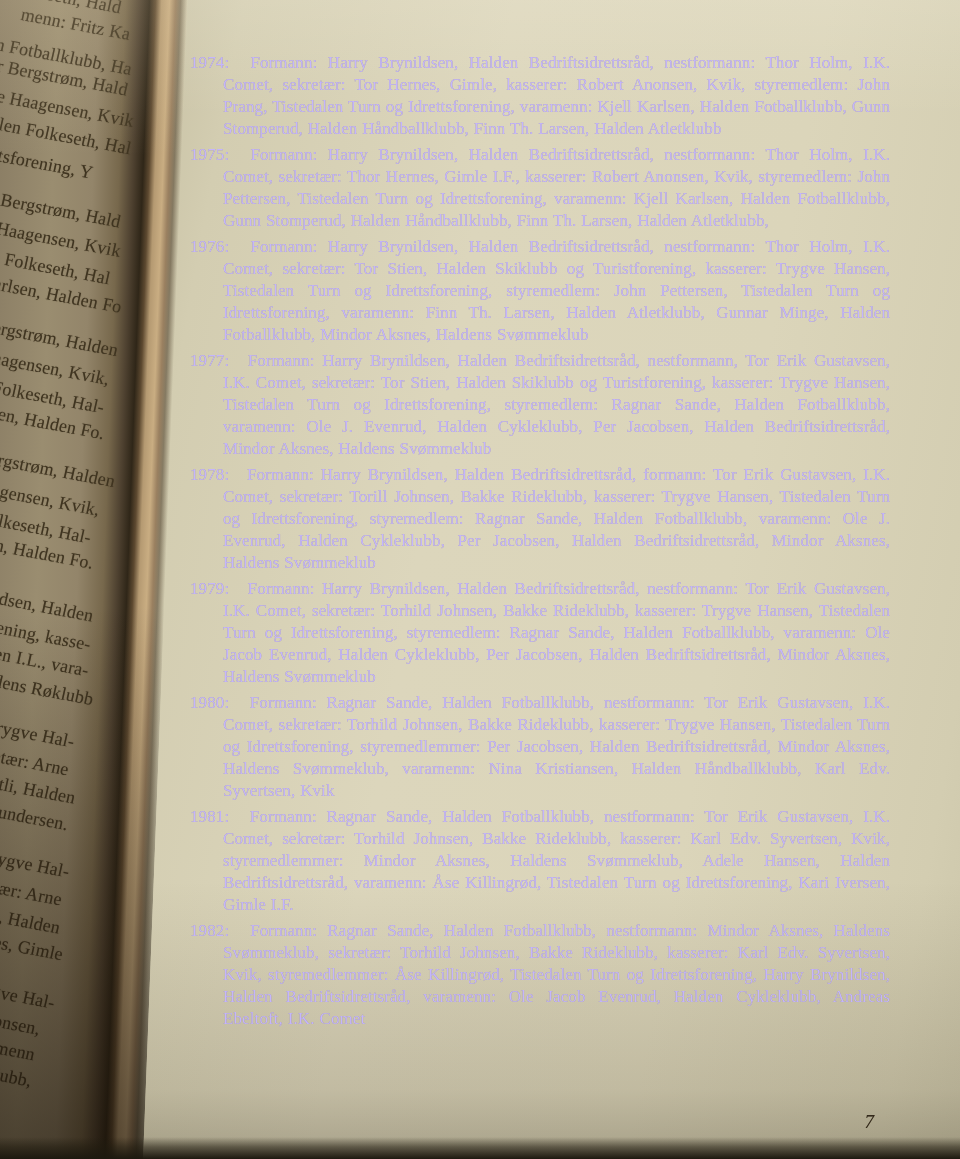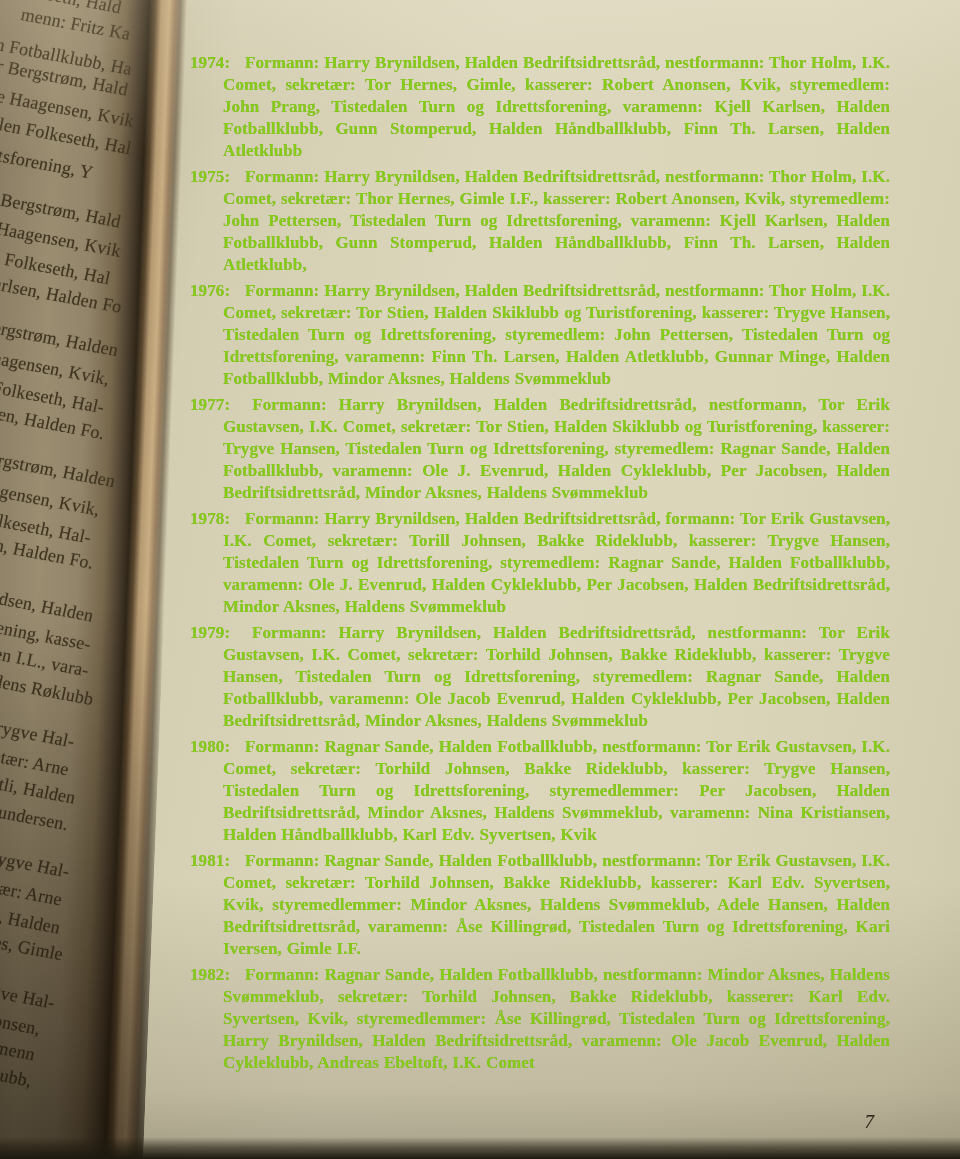--- a/index.html
+++ b/index.html
@@ -42,24 +42,23 @@
     position:absolute; white-space:nowrap;
     font-size:18px; color:#3f3420; letter-spacing:0.2px;
     transform:rotate(10.5deg); transform-origin:left top;
     text-shadow:0 0 1px rgba(63,52,32,0.45);
   }
 
   
   .entries { position:absolute; left:190px; top:52px; width:700px; z-index:3; }
   .entry {
     text-align:justify; font-size:17px; line-height:22px;
-    color:#84cc16; padding-left:33px; text-indent:-33px; margin:0 0 4px 0;
+    color:#c4b5fd; padding-left:33px; text-indent:-33px; margin:0 0 4px 0;
     letter-spacing:0.1px; word-spacing:0.5px;
     text-shadow:0 0 0.6px rgba(51,43,27,0.35);
-    font-weight:bold;
   }
   .entry .year { display:inline-block; min-width:50px; text-indent:0; }
 
   .page-number {
     position:absolute; right:86px; bottom:26px; z-index:3;
     font-size:19px; font-style:italic; color:#33291a;
     text-shadow:0 0 0.6px rgba(51,43,27,0.4);
   }
 
   .bottom-edge {

